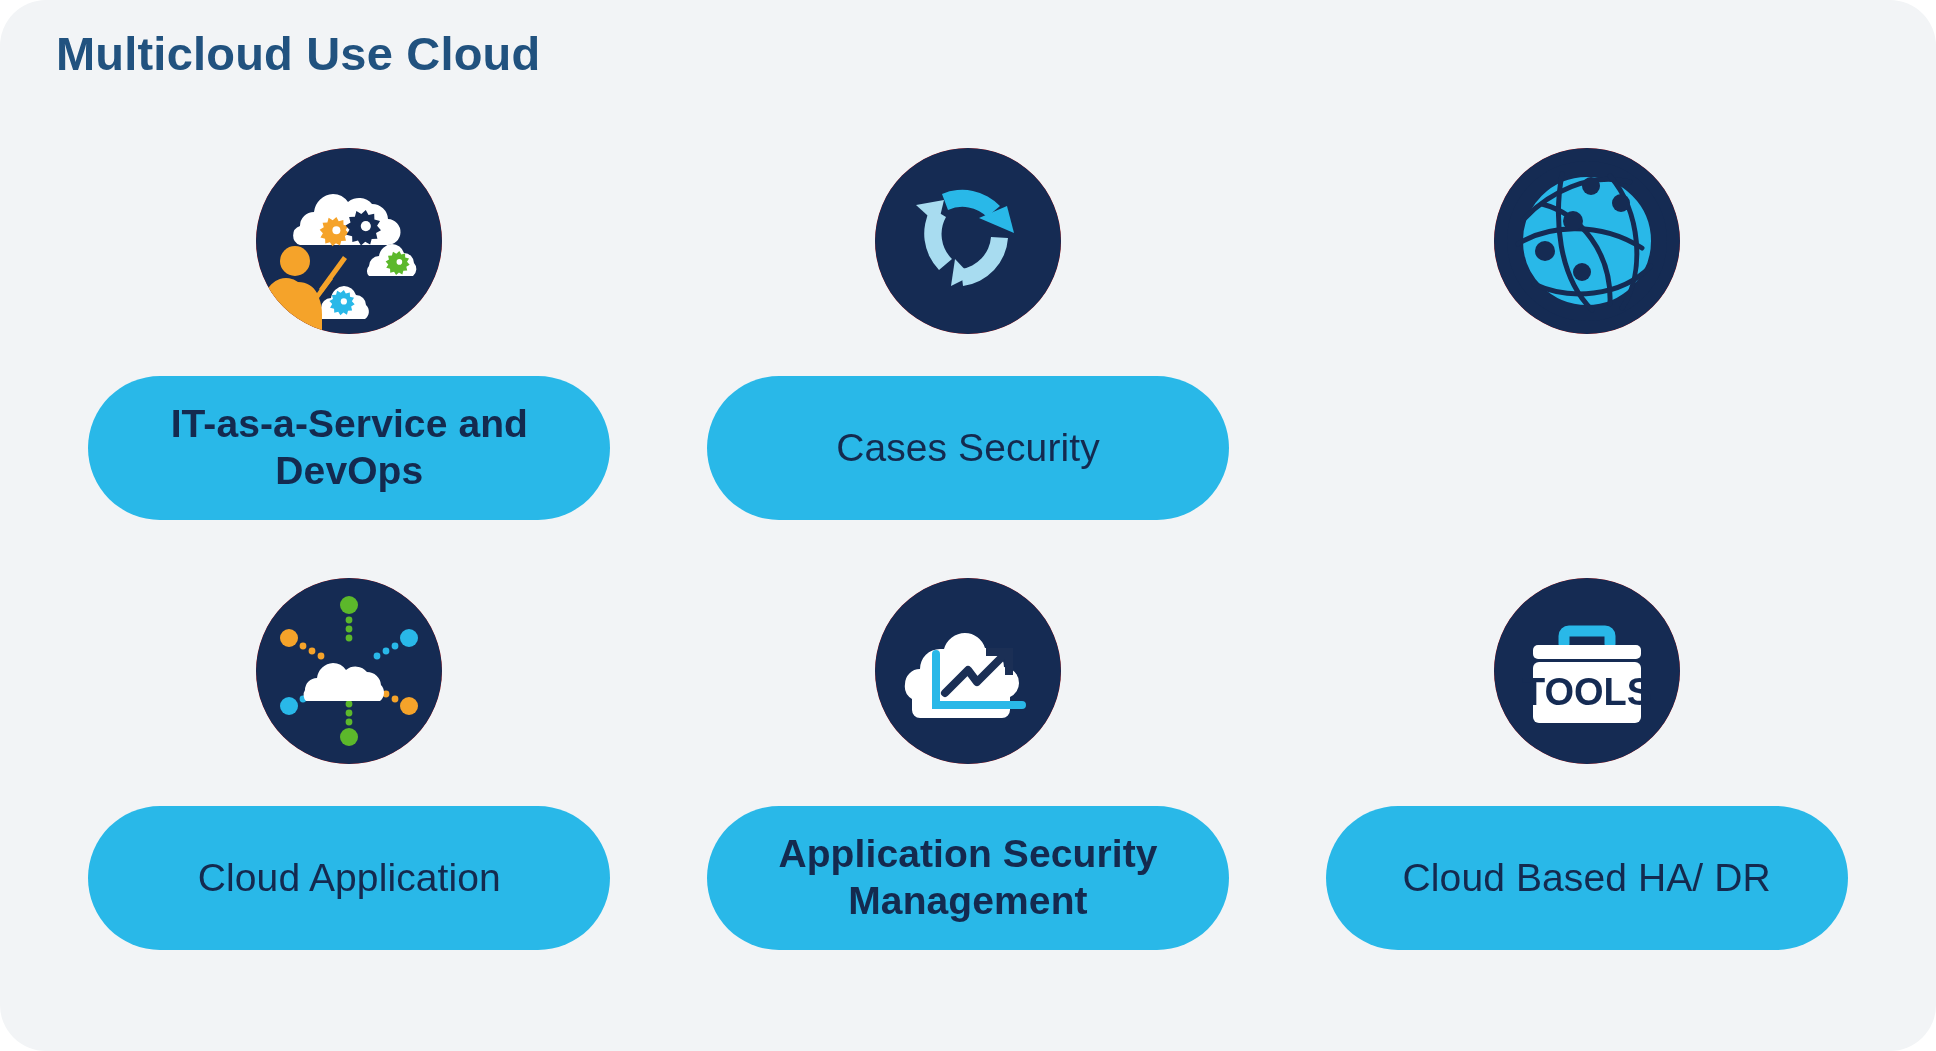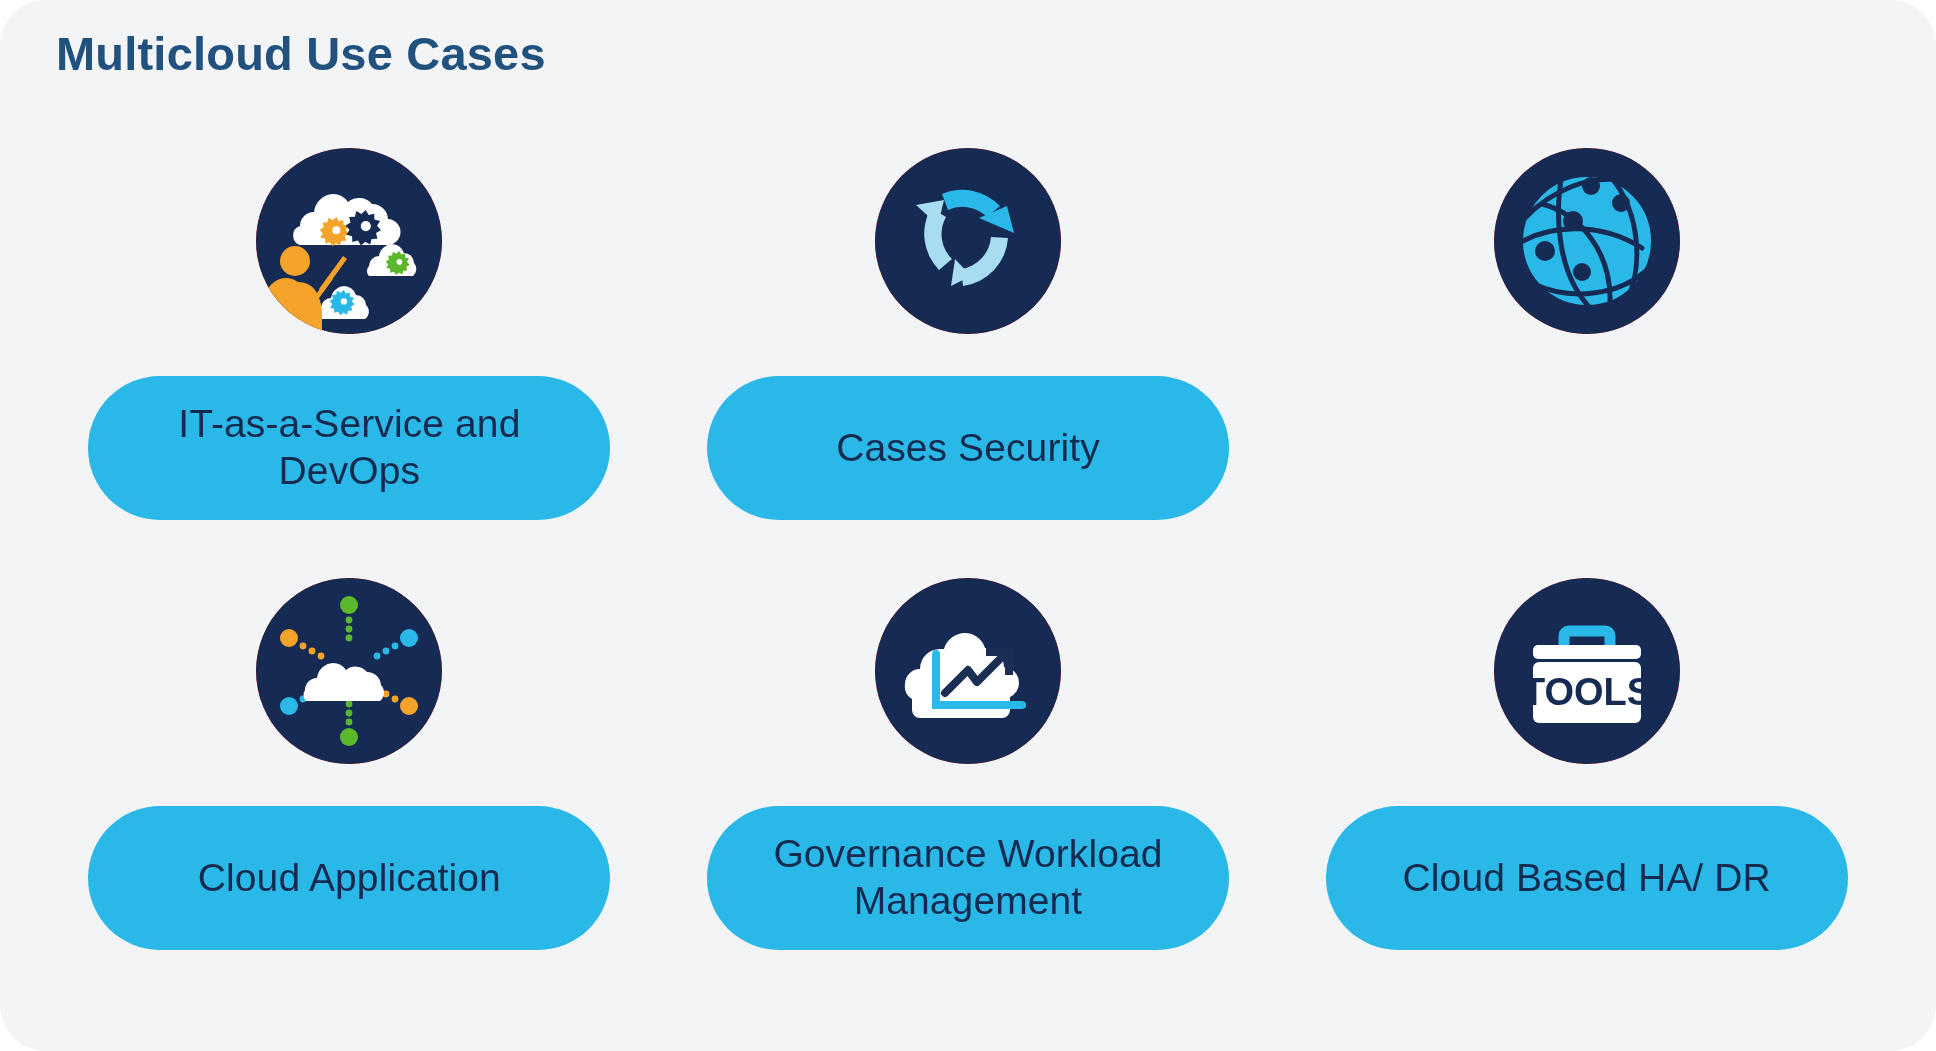--- a/index.html
+++ b/index.html
@@ -92,29 +92,29 @@
     box-sizing: border-box;
     padding: 0 28px;
   }
   .pill-label {
     color: #142a4f;
     font-size: 39px;
     line-height: 1.22;
     font-weight: normal;
     letter-spacing: 0.1px;
   }
-  .pill-label.two-line { line-height: 1.2; }
+  .pill-label.two-line { line-height: 1.2; font-weight: bold; }
 </style>
 </head>
 <body>
 
 <div id="canvas">
   <div id="card">
 
-    <div id="page-title">Multicloud Use Cases</div>
+    <div id="page-title">Multicloud Use Cloud</div>
 
     <div class="grid">
 
       <div class="cell">
         <div class="icon-wrap">
           <svg viewBox="0 0 186 186" xmlns="http://www.w3.org/2000/svg">
             <circle cx="93" cy="93" r="93" fill="#152b53"></circle>
 
             <g fill="#ffffff">
               <path d="M44 78 a14 14 0 0 1 14 -14 a20 20 0 0 1 19 -18 a19 19 0 0 1 15 8 a17 17 0 0 1 24 2 a16 16 0 0 1 16 15 a13 13 0 0 1 -1 26 L44 97 a10 10 0 0 1 0 -19 z"></path>
@@ -274,21 +274,21 @@
 
             <g stroke="#1b2f55" stroke-width="8" stroke-linecap="round" stroke-linejoin="round" fill="none">
               <path d="M70 115 L93 92 L102 104 L130 76"></path>
             </g>
             <g fill="#1b2f55">
               <path d="M111 70 l27 0 l0 27 l-8 0 l0 -19 l-19 0 z"></path>
             </g>
           </svg>
         </div>
         <div class="pill">
-          <div class="pill-label two-line">Governance Workload Management</div>
+          <div class="pill-label two-line">Application Security Management</div>
         </div>
       </div>
 
       <div class="cell">
         <div class="icon-wrap">
           <svg viewBox="0 0 186 186" xmlns="http://www.w3.org/2000/svg">
             <circle cx="93" cy="93" r="93" fill="#152b53"></circle>
 
             <g fill="none" stroke="#29b8e8" stroke-width="11" stroke-linecap="round" stroke-linejoin="round">
               <path d="M70 66 l0 -8 a5 5 0 0 1 5 -5 l36 0 a5 5 0 0 1 5 5 l0 8"></path>

